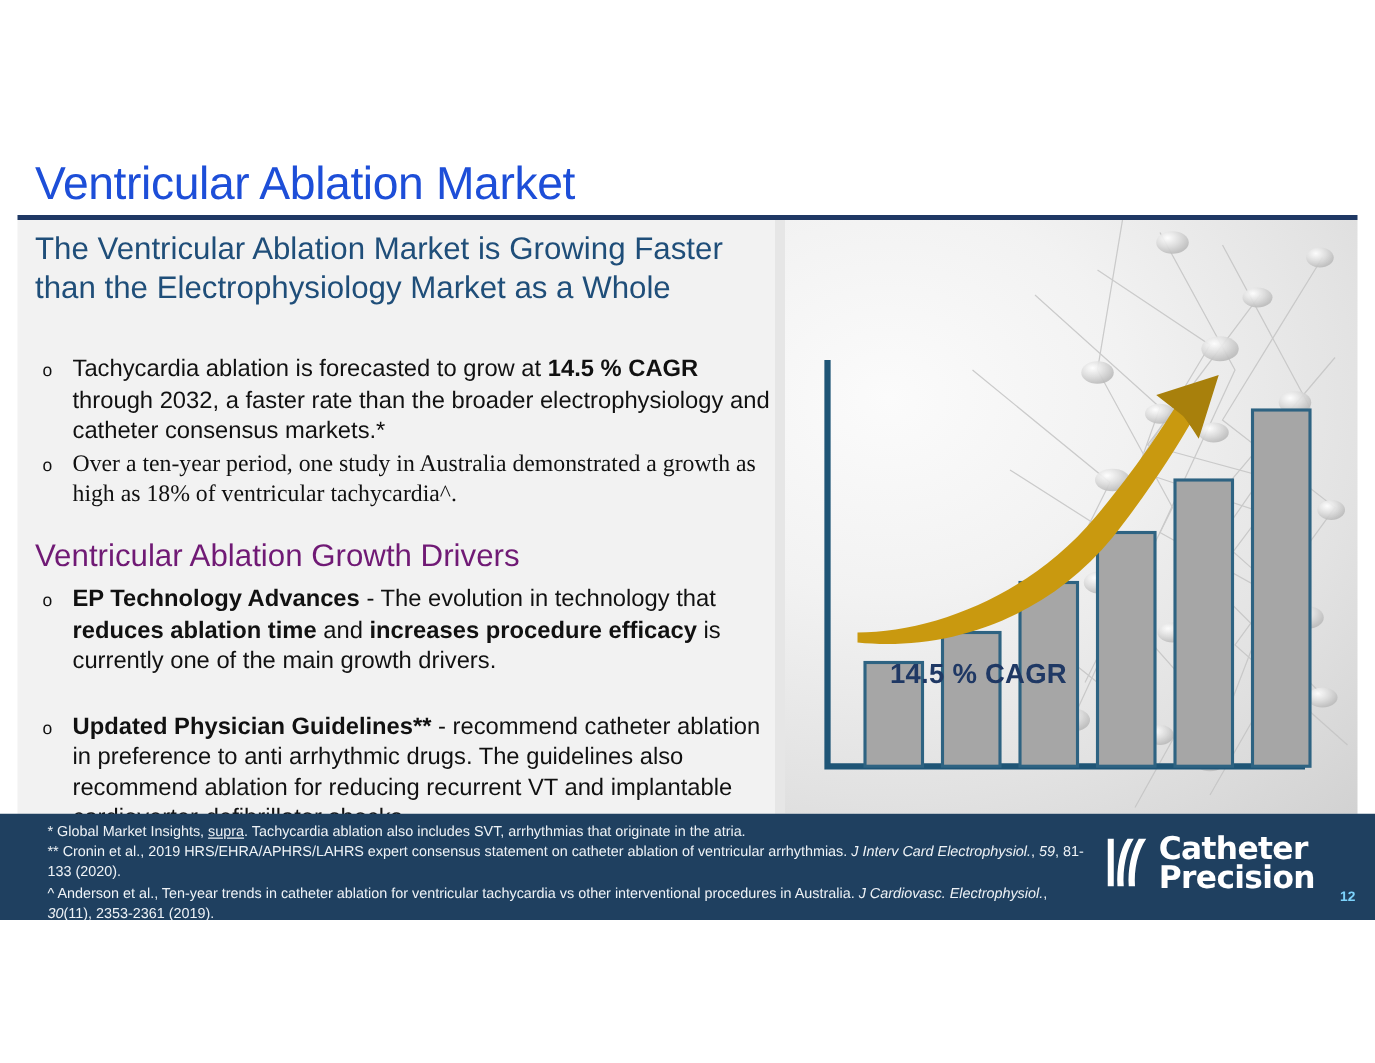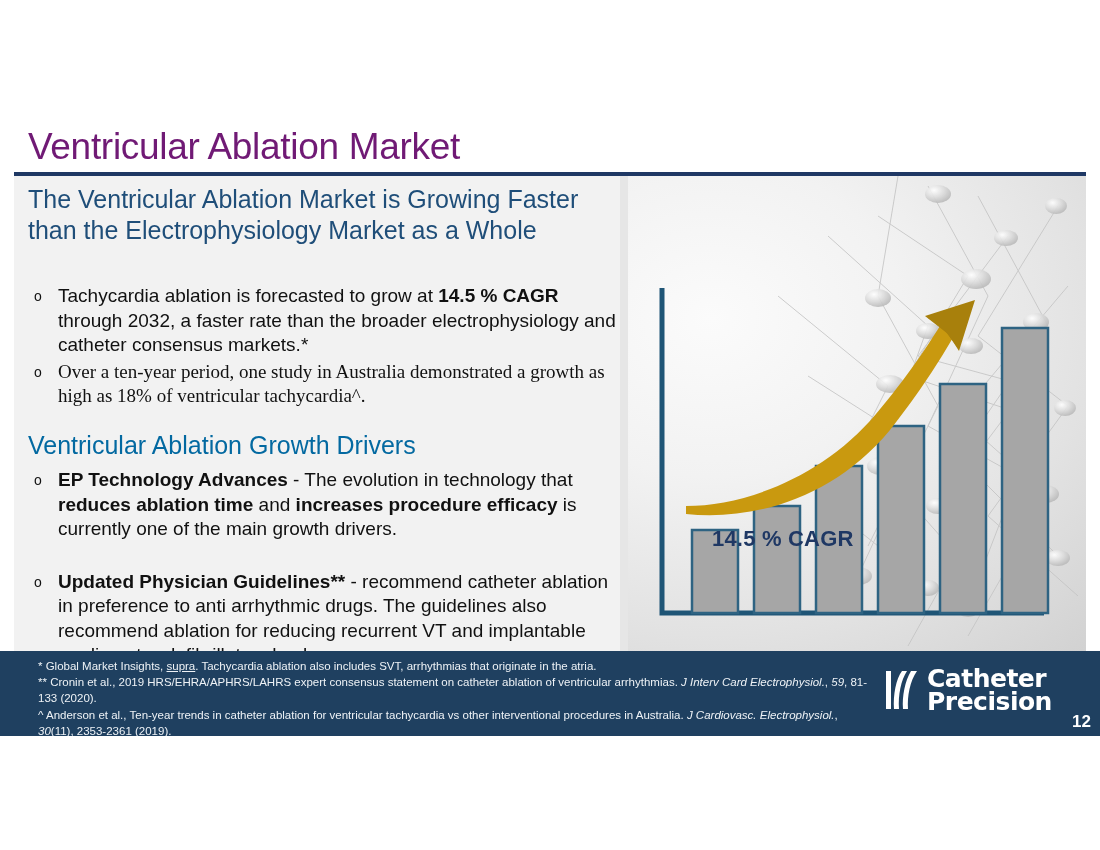--- a/index.html
+++ b/index.html
@@ -19,21 +19,21 @@
     height: 850px;
     background: #ffffff;
   }
 
   
   .title {
     position: absolute;
     left: 28px;
     top: 126px;
     font-size: 37px;
-    color: #701a75;
+    color: #1d4ed8;
     letter-spacing: -0.3px;
     white-space: nowrap;
   }
   .title-rule {
     position: absolute;
     left: 14px;
     top: 172px;
     width: 1072px;
     height: 4px;
     background: #1f3864;
@@ -66,21 +66,21 @@
     font-size: 25px;
     line-height: 31px;
     color: #1f4e79;
   }
 
   .subhead {
     position: absolute;
     left: 14px;
     top: 255px;
     font-size: 25px;
-    color: #0369a1;
+    color: #701a75;
     white-space: nowrap;
   }
 
   ul.bullets { list-style: none; }
   .bullet {
     position: relative;
     padding-left: 30px;
     color: #111111;
   }
   .bullet .marker {
@@ -188,22 +188,22 @@
     color: #ffffff;
     font-size: 25px;
     font-weight: bold;
     letter-spacing: -0.5px;
     font-family: "DejaVu Sans", sans-serif;
   }
   .page-num {
     position: absolute;
     left: 1072px;
     top: 61px;
-    color: #ffffff;
-    font-size: 17px;
+    color: #7dd3fc;
+    font-size: 11px;
     font-weight: bold;
   }
 </style>
 </head>
 <body>
 
 <div id="slide">
 
   <div class="title">Ventricular Ablation Market</div>
   <div class="title-rule"></div>

